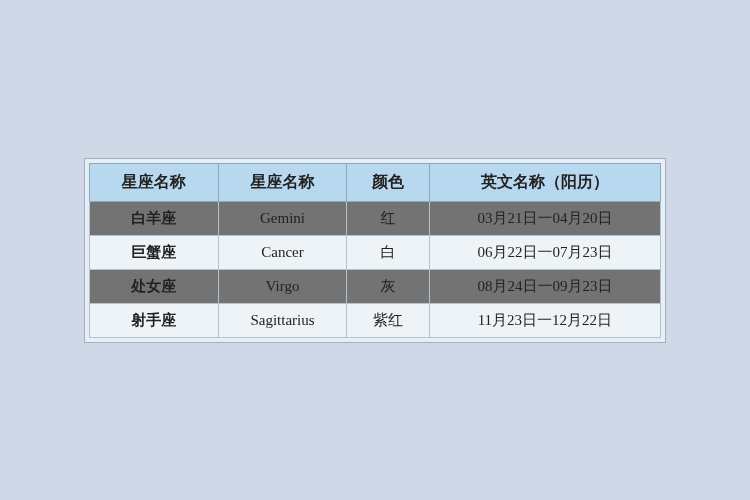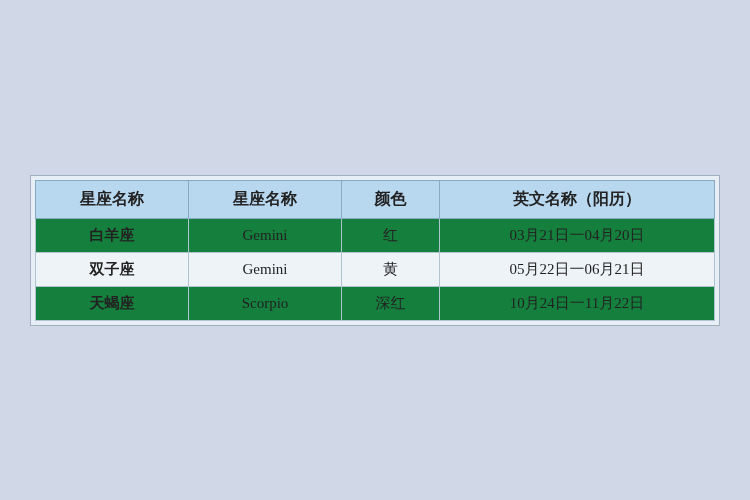--- a/index.html
+++ b/index.html
@@ -19,38 +19,38 @@
     }
 
     .table-wrapper {
       background-color: #e8eef5;
       border: 1px solid #a0b0c0;
       padding: 4px;
     }
 
     table {
       border-collapse: collapse;
-      width: 680px;
+      width: 572px;
     }
 
     thead tr {
       background-color: #b8d8f0;
     }
 
     thead th {
       border: 1px solid #88aac0;
       padding: 8px 12px;
       text-align: center;
       font-size: 16px;
       font-weight: bold;
       color: #222;
     }
 
     tbody tr {
-      background-color: #15803d;
+      background-color: #737373;
     }
 
     tbody tr:nth-child(even) {
       background-color: #eef3f8;
     }
 
     tbody td {
       border: 1px solid #b0c4d0;
       padding: 7px 12px;
       text-align: center;
@@ -80,26 +80,32 @@
       </tr>
     </thead>
     <tbody id="table-body">
     <tr>
           <td class="chinese-name">白羊座</td>
           <td class="english-name">Gemini</td>
           <td>红</td>
           <td>03月21日一04月20日</td>
         </tr>
         <tr>
-          <td class="chinese-name">双子座</td>
-          <td class="english-name">Gemini</td>
-          <td>黄</td>
-          <td>05月22日一06月21日</td>
+          <td class="chinese-name">巨蟹座</td>
+          <td class="english-name">Cancer</td>
+          <td>白</td>
+          <td>06月22日一07月23日</td>
         </tr>
         <tr>
-          <td class="chinese-name">天蝎座</td>
-          <td class="english-name">Scorpio</td>
-          <td>深红</td>
-          <td>10月24日一11月22日</td>
+          <td class="chinese-name">处女座</td>
+          <td class="english-name">Virgo</td>
+          <td>灰</td>
+          <td>08月24日一09月23日</td>
+        </tr>
+        <tr>
+          <td class="chinese-name">射手座</td>
+          <td class="english-name">Sagittarius</td>
+          <td>紫红</td>
+          <td>11月23日一12月22日</td>
         </tr>
       </tbody>
   </table>
 </div>
 
 </body></html>

